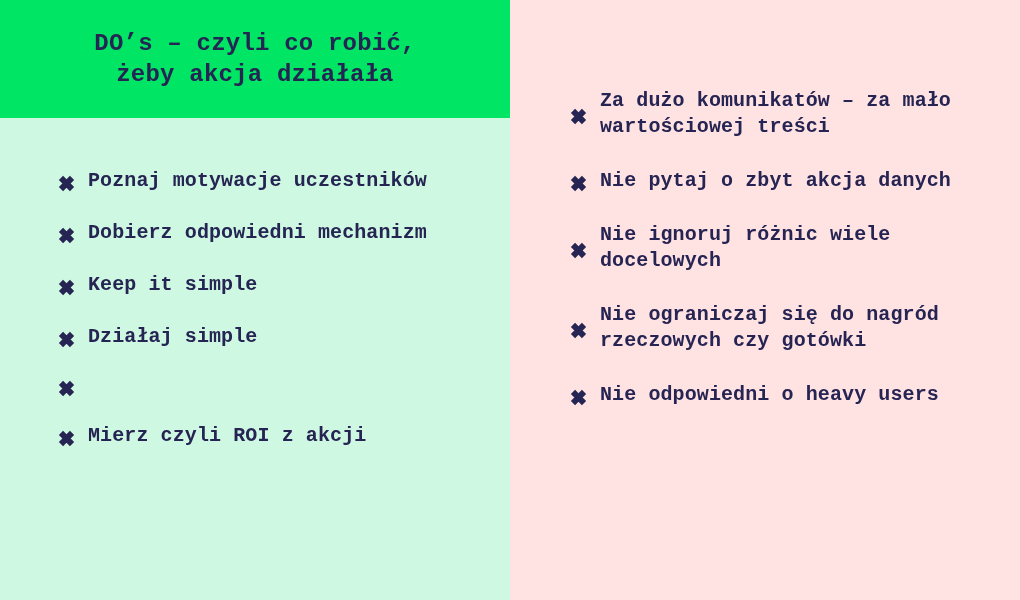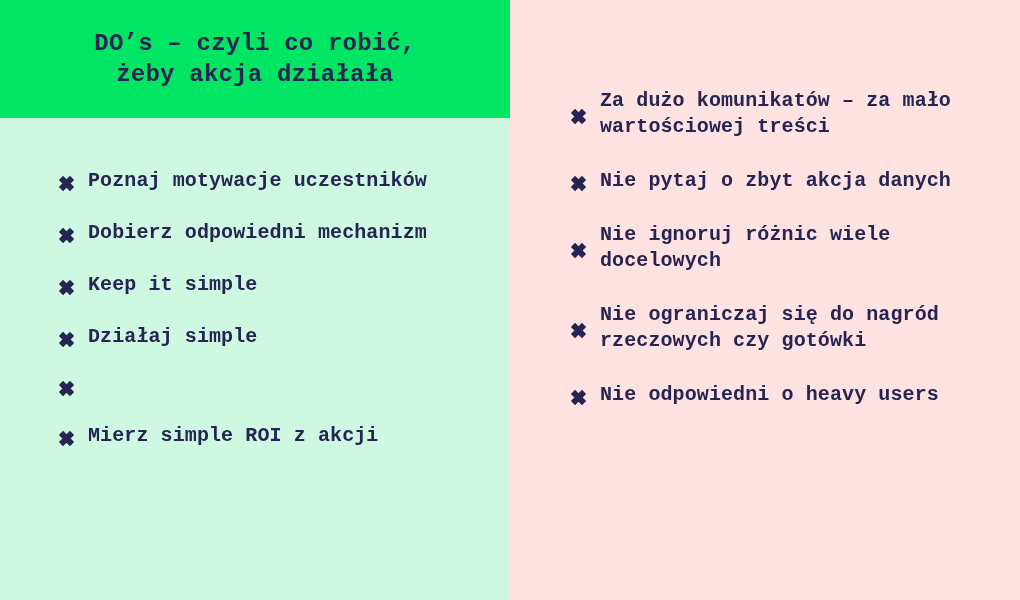--- a/index.html
+++ b/index.html
@@ -79,21 +79,21 @@
               <path d="M3.5 3.5 L16.5 16.5 M16.5 3.5 L3.5 16.5" stroke="currentColor" stroke-width="7" fill="none"></path>
             </svg>
           </span>
         </li>
           <li>
           <span class="x-icon">
             <svg viewBox="0 0 20 20" aria-hidden="true">
               <path d="M3.5 3.5 L16.5 16.5 M16.5 3.5 L3.5 16.5" stroke="currentColor" stroke-width="7" fill="none"></path>
             </svg>
           </span>
-          <span class="item-text">Mierz simple ROI z akcji</span>
+          <span class="item-text">Mierz czyli ROI z akcji</span>
         </li>
         </ul>
     </div>
   </div>
 
   <div class="panel donts">
     <div class="panel-body">
       <ul class="item-list">
           <li>
           <span class="x-icon">

